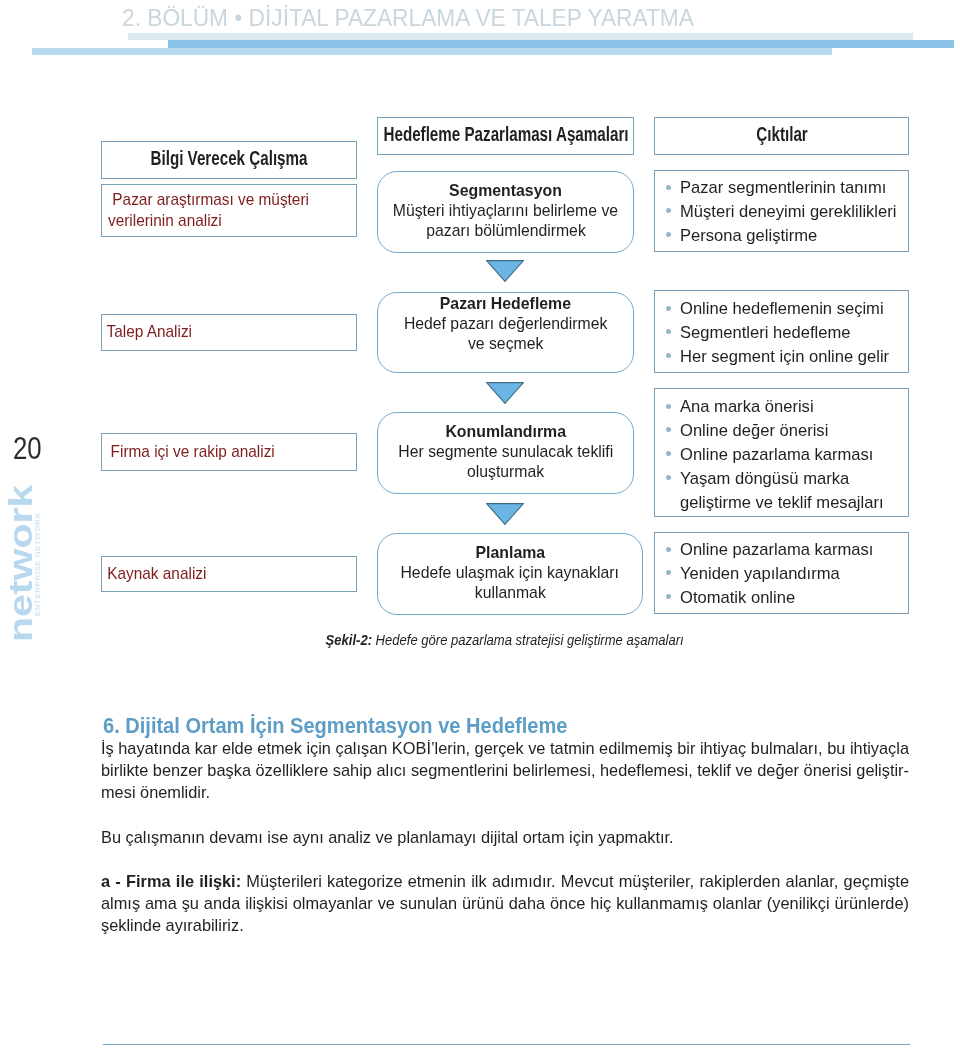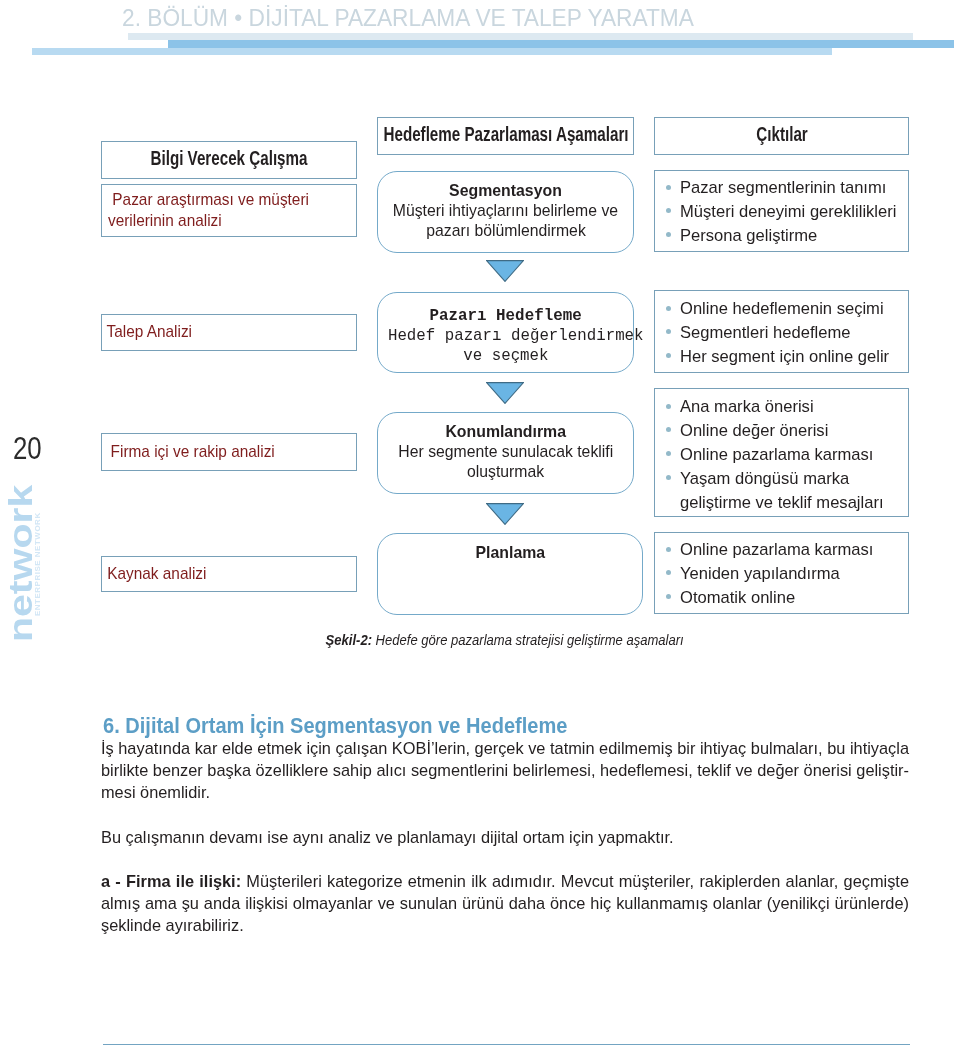--- a/index.html
+++ b/index.html
@@ -135,21 +135,21 @@
       <div class="olist" style="top:5px;">
         <div class="oitem"><span class="odot"></span><i>Pazar segmentlerinin tanımı</i><br></div>
         <div class="oitem"><span class="odot"></span><i>Müşteri deneyimi gereklilikleri</i><br></div>
         <div class="oitem"><span class="odot"></span><i>Persona geliştirme</i><br></div>
       </div>
     </div>
 <div class="dbox" style="left:101px;top:314px;width:256px;height:37px;">
       <div class="dleft" style="top:7px;"><span>Talep Analizi</span><br></div>
     </div>
 <div class="rbox" style="left:377px;top:292px;width:257px;height:81px;">
-      <div class="rtxt" style="top:12px;font-family:Liberation Mono, monospace;">
+      <div class="rtxt" style="top:0;">
         <span class="t"><i>Pazarı Hedefleme</i></span>
         <span class="b"><i>Hedef pazarı değerlendirmek</i><br><i>ve seçmek</i><br></span>
       </div>
     </div>
 <div class="arrow" style="left:486px;top:382px;">
       <svg width="38" height="22" viewBox="0 0 38 22" xmlns="http://www.w3.org/2000/svg">
         <polygon points="0.6,0.6 37.4,0.6 19,21.4" fill="#6ab5e4" stroke="#3f6b85" stroke-width="1.1"></polygon>
       </svg>
     </div>
 <div class="obox" style="left:654px;top:290px;width:255px;height:83px;">
@@ -180,20 +180,21 @@
         <div class="oitem"><span class="odot"></span><i>Online pazarlama karması</i><br></div>
         <div class="oitem"><span class="odot"></span><i>Yaşam döngüsü marka</i><br><i>geliştirme ve teklif mesajları</i><br></div>
       </div>
     </div>
 <div class="dbox" style="left:101px;top:556px;width:256px;height:36px;">
       <div class="dleft" style="top:7px;"><span>Kaynak analizi</span><br></div>
     </div>
 <div class="rbox" style="left:377px;top:533px;width:266px;height:82px;">
       <div class="rtxt" style="top:8px;">
         <span class="t"><i>Planlama</i></span>
+        <span class="b"><i>Hedefe ulaşmak için kaynakları</i><br><i>kullanmak</i><br></span>
       </div>
     </div>
 <div class="obox" style="left:654px;top:532px;width:255px;height:82px;">
       <div class="olist" style="top:5px;">
         <div class="oitem"><span class="odot"></span><i>Online pazarlama karması</i><br></div>
         <div class="oitem"><span class="odot"></span><i>Yeniden yapılandırma</i><br></div>
         <div class="oitem"><span class="odot"></span><i>Otomatik online</i><br></div>
       </div>
     </div>
 <div class="caption" style="top:631px;"><i><b>Şekil-2:</b>&nbsp;<span>Hedefe göre pazarlama stratejisi geliştirme aşamaları</span></i></div>

